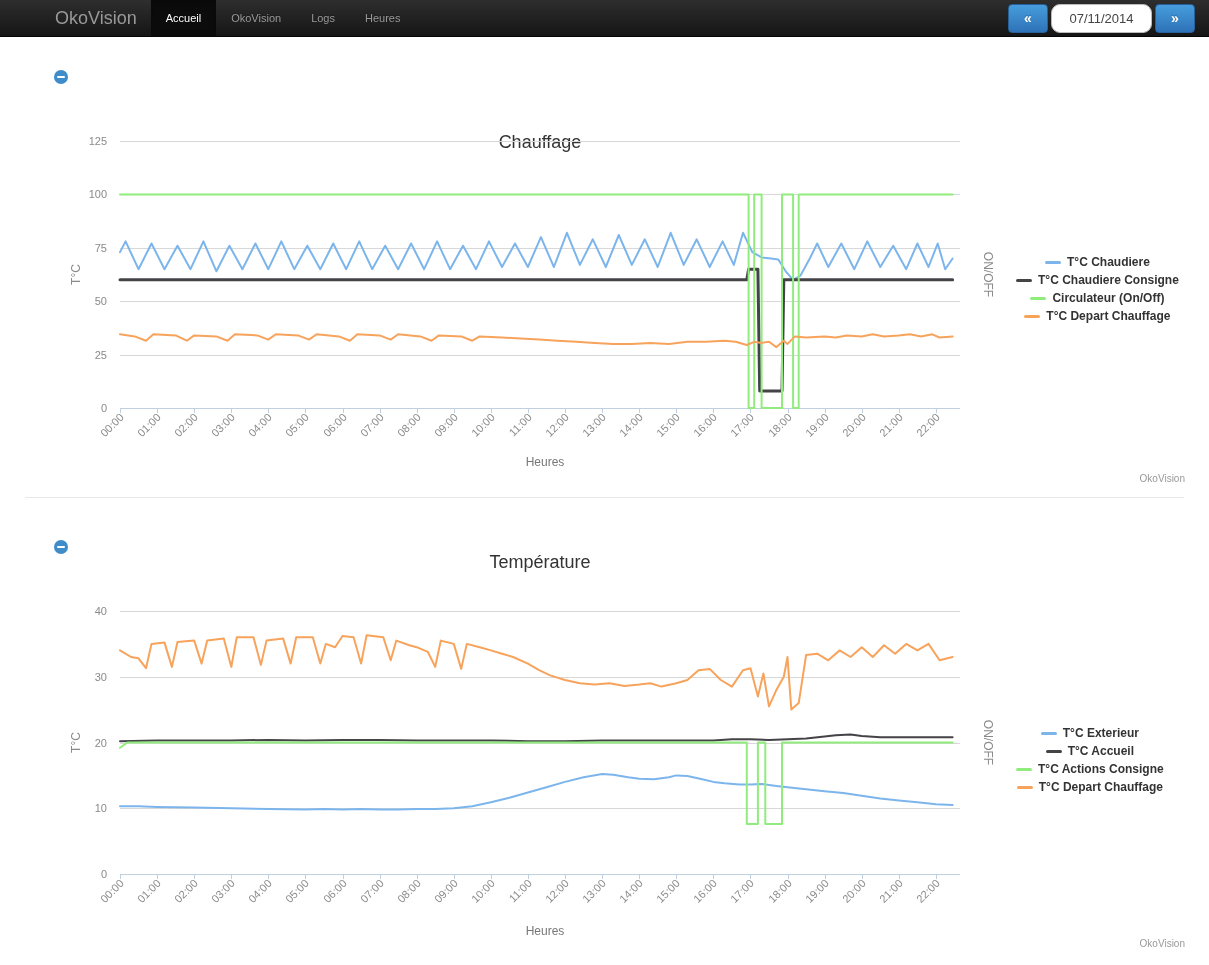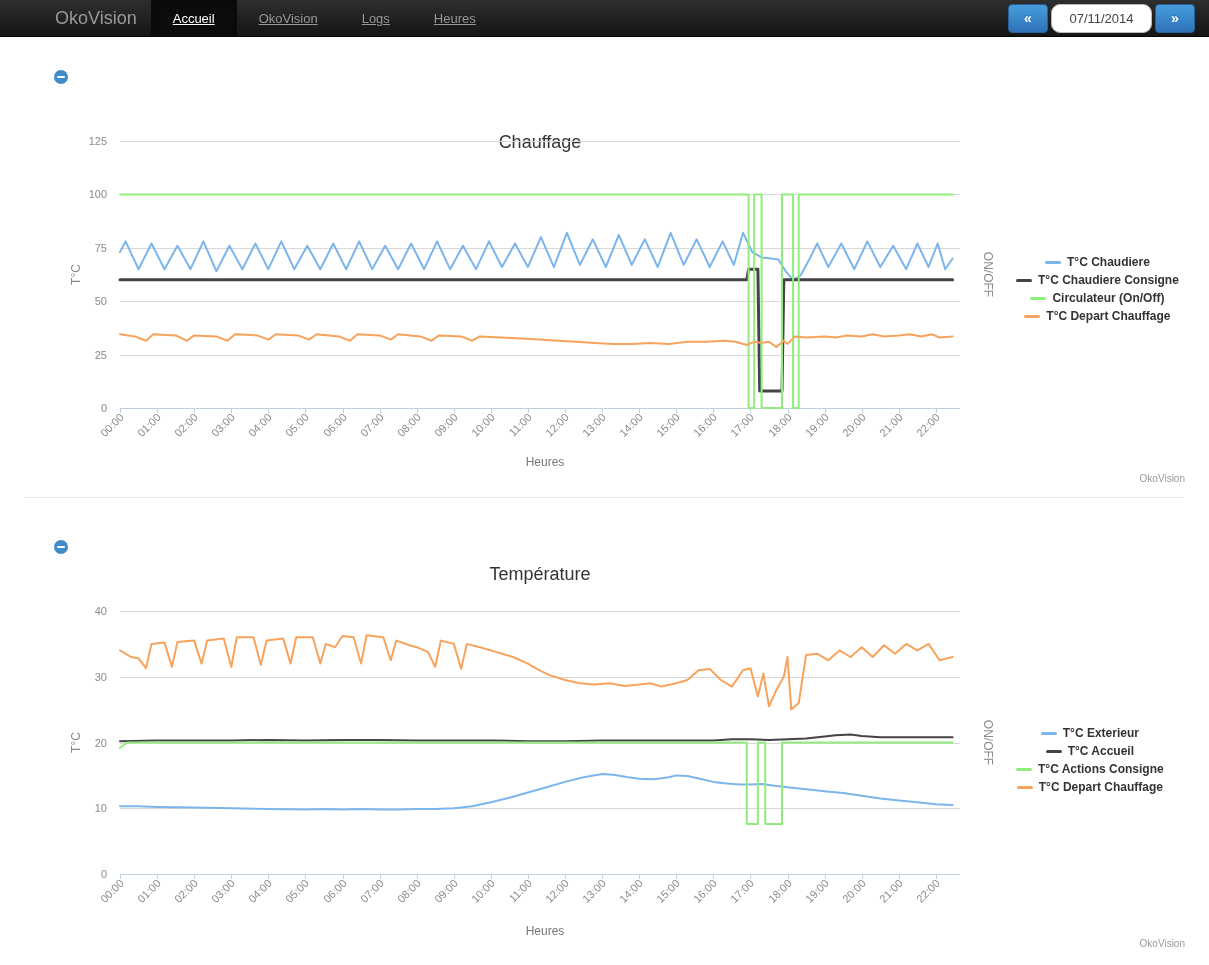--- a/index.html
+++ b/index.html
@@ -13,22 +13,22 @@
     height: 37px; display: flex; align-items: stretch; position: relative;
     background: linear-gradient(#2e2e2e, #151515);
     border-bottom: 1px solid #050505;
   }
   .brand {
     color: #999; font-size: 18px; line-height: 37px;
     padding: 0 14px 0 55px; text-decoration: none;
   }
   .nav-items { display: flex; list-style: none; }
   .nav-item {
-    color: #999; font-size: 13px; line-height: 37px; padding: 0 22px;
-    cursor: pointer; text-shadow: 0 -1px 0 rgba(0,0,0,.25); text-decoration: underline;
+    color: #999; font-size: 11px; line-height: 37px; padding: 0 15px;
+    cursor: pointer; text-shadow: 0 -1px 0 rgba(0,0,0,.25);
   }
   .nav-item.active {
     color: #fff; background: #0c0c0c;
     box-shadow: inset 0 3px 8px rgba(0,0,0,.3);
   }
   .date-group { position: absolute; right: 14px; top: 4px; display: flex; gap: 3px; }
   .btn-blue {
     width: 40px; height: 29px; border-radius: 4px; cursor: pointer;
     border: 1px solid #27609b;
     background: linear-gradient(#469ddc, #2e72b8);
@@ -51,21 +51,21 @@
     display: flex; align-items: center; justify-content: center;
   }
   #block-0 .collapse-btn { top: 33px; }
   #block-1 .collapse-btn { top: 42px; }
   .minus-bar { width: 8px; height: 2px; background: #fff; border-radius: 1px; }
   .chart-title {
     position: absolute; left: 120px; width: 840px; text-align: center;
     font-size: 18px; font-weight: 400; color: #333;
   }
   #block-0 .chart-title { top: 95px; }
-  #block-1 .chart-title { top: 66px; }
+  #block-1 .chart-title { top: 54px; }
   .chart-svg { position: absolute; left: 0; top: 0; }
   .legend { position: absolute; left: 1016px; }
   #block-0 .legend { top: 216px; }
   #block-1 .legend { top: 226px; }
   .legend-item { display: flex; align-items: center; height: 18px; cursor: pointer; white-space: nowrap; justify-content: center; }
   .swatch { display: inline-block; width: 16px; height: 3px; border-radius: 2px; }
   .legend-label { margin-left: 6px; font-size: 12px; font-weight: bold; color: #333; }
   .watermark {
     position: absolute; right: 24px; font-size: 10px; color: #999;
   }

